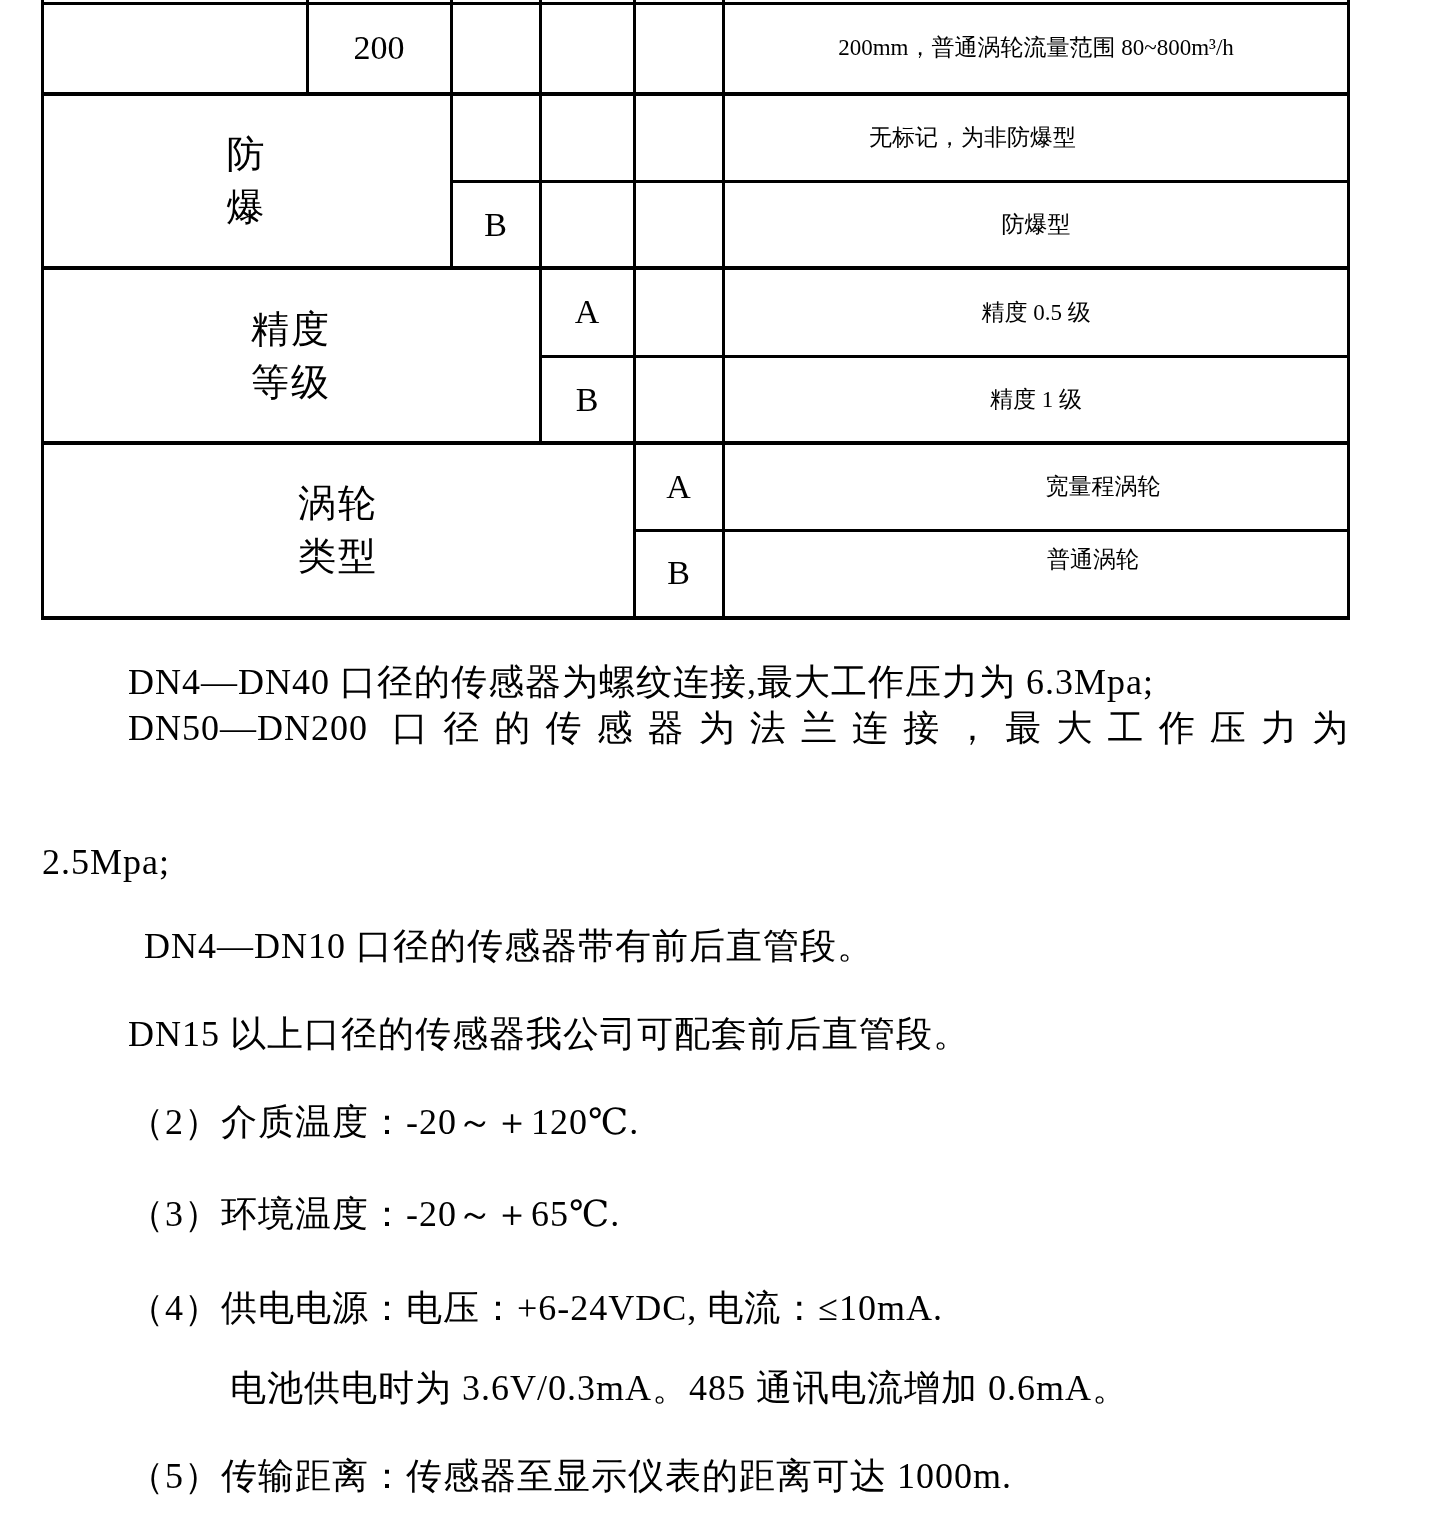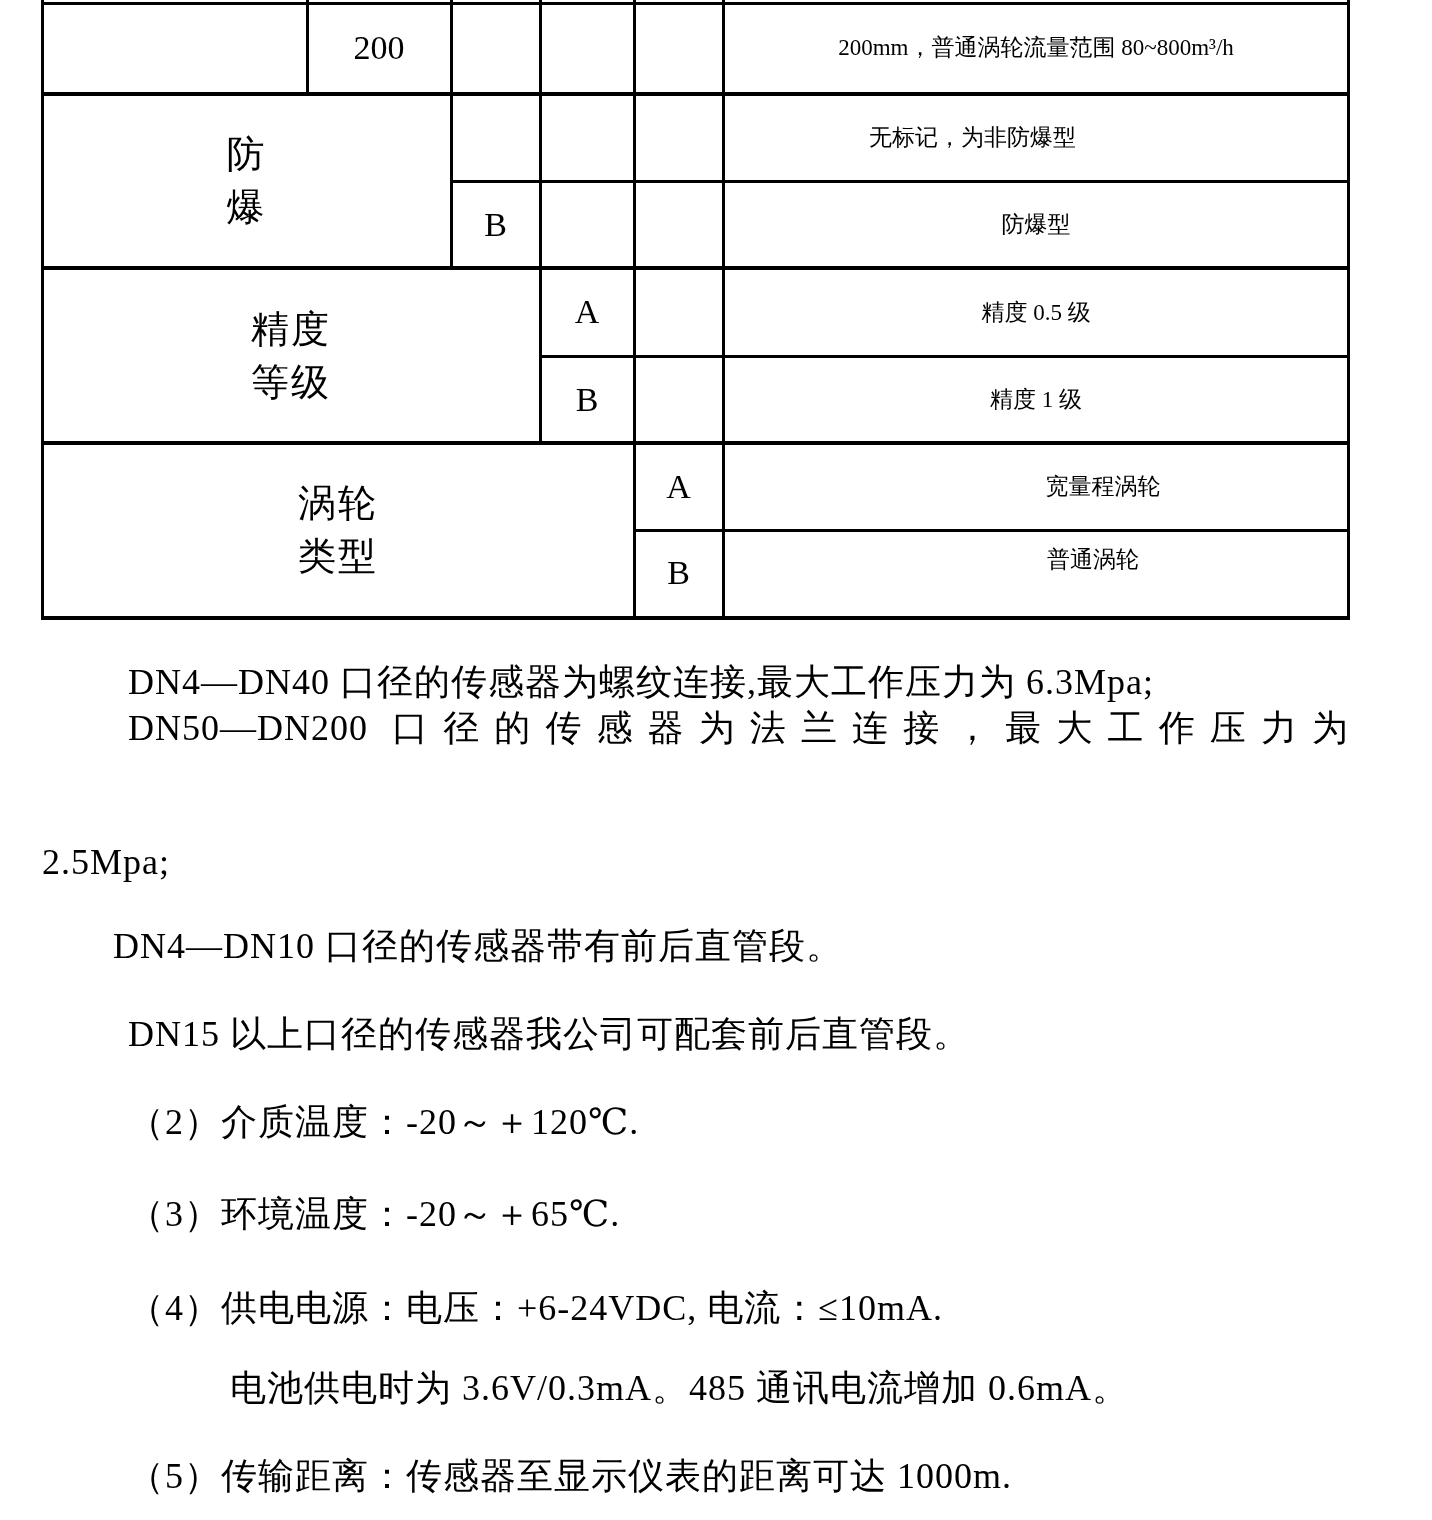--- a/index.html
+++ b/index.html
@@ -89,21 +89,21 @@
     <div class="tcell tcode" style="left:634px; top:443px; width:89px; height:87px;">A</div>
     <div class="tcell tdesc" style="left:763px; top:443px; width:680px; height:87px;">宽量程涡轮</div>
     <div class="tcell tcode" style="left:634px; top:530px; width:89px; height:86px;">B</div>
     <div class="tcell tdesc" style="left:723px; top:516px; width:740px; height:86px;">普通涡轮</div>
   </div>
 
   <div>
     <div class="bline" style="left:128px; top:648px;">DN4—DN40 口径的传感器为螺纹连接,最大工作压力为 6.3Mpa;</div>
     <div class="bline justify" style="left:128px; top:694px; width:1221px;">DN50—DN200 口径的传感器为法兰连接，最大工作压力为</div>
     <div class="bline" style="left:42px;  top:828px;">2.5Mpa;</div>
-    <div class="bline" style="left:113px; top:912px;">DN4—DN10 口径的传感器带有前后直管段。</div>
+    <div class="bline" style="left:144px; top:912px;">DN4—DN10 口径的传感器带有前后直管段。</div>
     <div class="bline" style="left:128px; top:1000px;">DN15 以上口径的传感器我公司可配套前后直管段。</div>
     <div class="bline" style="left:128px; top:1088px;">（2）介质温度：-20～＋120℃.</div>
     <div class="bline" style="left:128px; top:1180px;">（3）环境温度：-20～＋65℃.</div>
     <div class="bline" style="left:128px; top:1274px;">（4）供电电源：电压：+6-24VDC, 电流：≤10mA.</div>
     <div class="bline" style="left:230px; top:1354px;">电池供电时为 3.6V/0.3mA。485 通讯电流增加 0.6mA。</div>
     <div class="bline" style="left:128px; top:1442px;">（5）传输距离：传感器至显示仪表的距离可达 1000m.</div>
   </div>
 
 </div>
 

